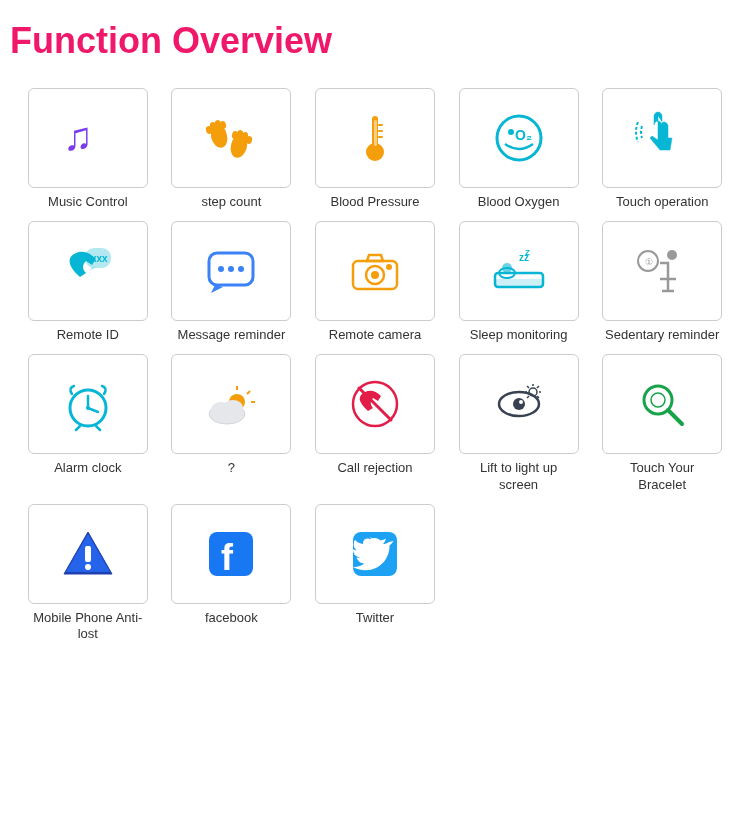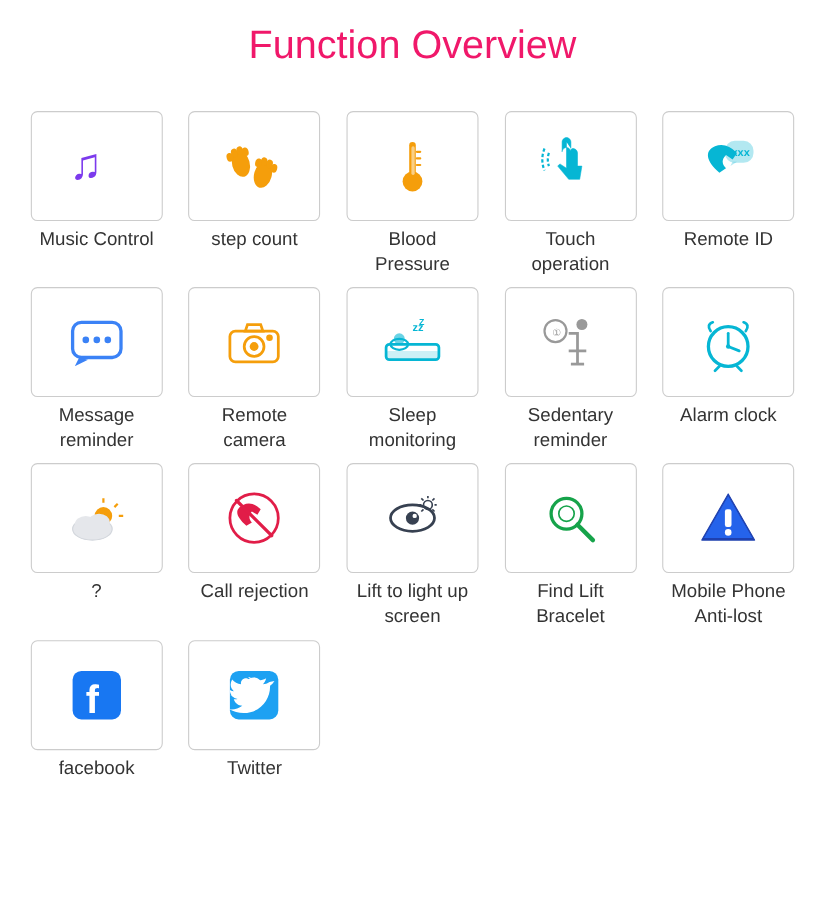--- a/index.html
+++ b/index.html
@@ -4,25 +4,25 @@
   <style>
     * { box-sizing: border-box; margin: 0; padding: 0; }
     body {
       font-family: Arial, sans-serif;
       background: #fff;
       width: 750px;
       min-height: 818px;
       padding: 20px 10px;
     }
     h1 {
-      text-align: center;
+      text-align: left;
       color: #f0186a;
       font-size: 36px;
-      font-weight: normal;
-      margin-bottom: 39px;
+      font-weight: bold;
+      margin-bottom: 26px;
     }
     .grid {
       display: grid;
       grid-template-columns: repeat(5, 1fr);
       gap: 10px 8px;
       padding: 0 10px;
     }
     .cell {
       display: flex;
       flex-direction: column;
@@ -36,21 +36,21 @@
       display: flex;
       align-items: center;
       justify-content: center;
       background: #fff;
     }
     .icon-box svg {
       width: 60px;
       height: 60px;
     }
     .label {
-      font-size: 17px;
+      font-size: 13px;
       color: #333;
       text-align: center;
       margin-top: 6px;
       line-height: 1.3;
       max-width: 115px;
     }
   </style>
 </head>
 <body>
 
@@ -95,20 +95,34 @@
         <circle cx="30" cy="44" r="9" fill="#f59e0b"></circle>
         <rect x="29" y="12" width="3" height="26" rx="1.5" fill="#fff" opacity="0.5"></rect>
         <rect x="33" y="16" width="5" height="2" rx="1" fill="#f59e0b"></rect>
         <rect x="33" y="22" width="5" height="2" rx="1" fill="#f59e0b"></rect>
         <rect x="33" y="28" width="5" height="2" rx="1" fill="#f59e0b"></rect>
       </svg>
     </div>
     <span class="label">Blood Pressure</span>
   </div>
 
+  <div class="cell">
+    <div class="icon-box">
+      <svg viewBox="0 0 60 60">
+
+        <circle cx="30" cy="30" r="22" fill="none" stroke="#06b6d4" stroke-width="3"></circle>
+
+        <path d="M16 36 Q30 46 44 36" fill="none" stroke="#06b6d4" stroke-width="2.5"></path>
+        <circle cx="22" cy="24" r="3" fill="#06b6d4"></circle>
+
+        <text x="26" y="32" font-size="14" fill="#06b6d4" font-weight="bold">O₂</text>
+      </svg>
+    </div>
+    <span class="label">Blood Oxygen</span>
+  </div>
 
 
   <div class="cell">
     <div class="icon-box">
       <svg viewBox="0 0 60 60">
 
         <path d="M26 8 L26 32 L20 28 L18 30 L28 42 L38 42 L40 30 L36 30 L36 18 C36 16 34 14 32 14 C31 14 30 14.5 29.5 16 C29 14 27.5 13 26 13 C24 13 22 15 22 17 L22 8 C22 6 24 4 26 4 C28 4 30 6 30 8 L30 14" fill="#06b6d4" stroke="#06b6d4" stroke-width="0.5"></path>
 
         <path d="M10 18 Q8 24 10 30" fill="none" stroke="#06b6d4" stroke-width="2" stroke-dasharray="3,2"></path>
         <path d="M6 14 Q2 24 6 34" fill="none" stroke="#06b6d4" stroke-width="2" stroke-dasharray="3,2"></path>
@@ -274,21 +288,21 @@
   <div class="cell">
     <div class="icon-box">
       <svg viewBox="0 0 60 60">
 
         <circle cx="26" cy="26" r="14" fill="none" stroke="#16a34a" stroke-width="3"></circle>
         <line x1="36" y1="36" x2="50" y2="50" stroke="#16a34a" stroke-width="4" stroke-linecap="round"></line>
 
         <circle cx="26" cy="26" r="7" fill="none" stroke="#16a34a" stroke-width="1.5"></circle>
       </svg>
     </div>
-    <span class="label">Find Lift Bracelet</span>
+    <span class="label">Touch Your Bracelet</span>
   </div>
 
   <div class="cell">
     <div class="icon-box">
       <svg viewBox="0 0 60 60">
 
         <polygon points="30,8 54,50 6,50" fill="#1e40af" stroke="#1e40af" stroke-width="1" stroke-linejoin="round"></polygon>
         <polygon points="30,10 52,48 8,48" fill="#2563eb"></polygon>
 
         <rect x="27" y="22" width="6" height="16" rx="2" fill="#fff"></rect>

